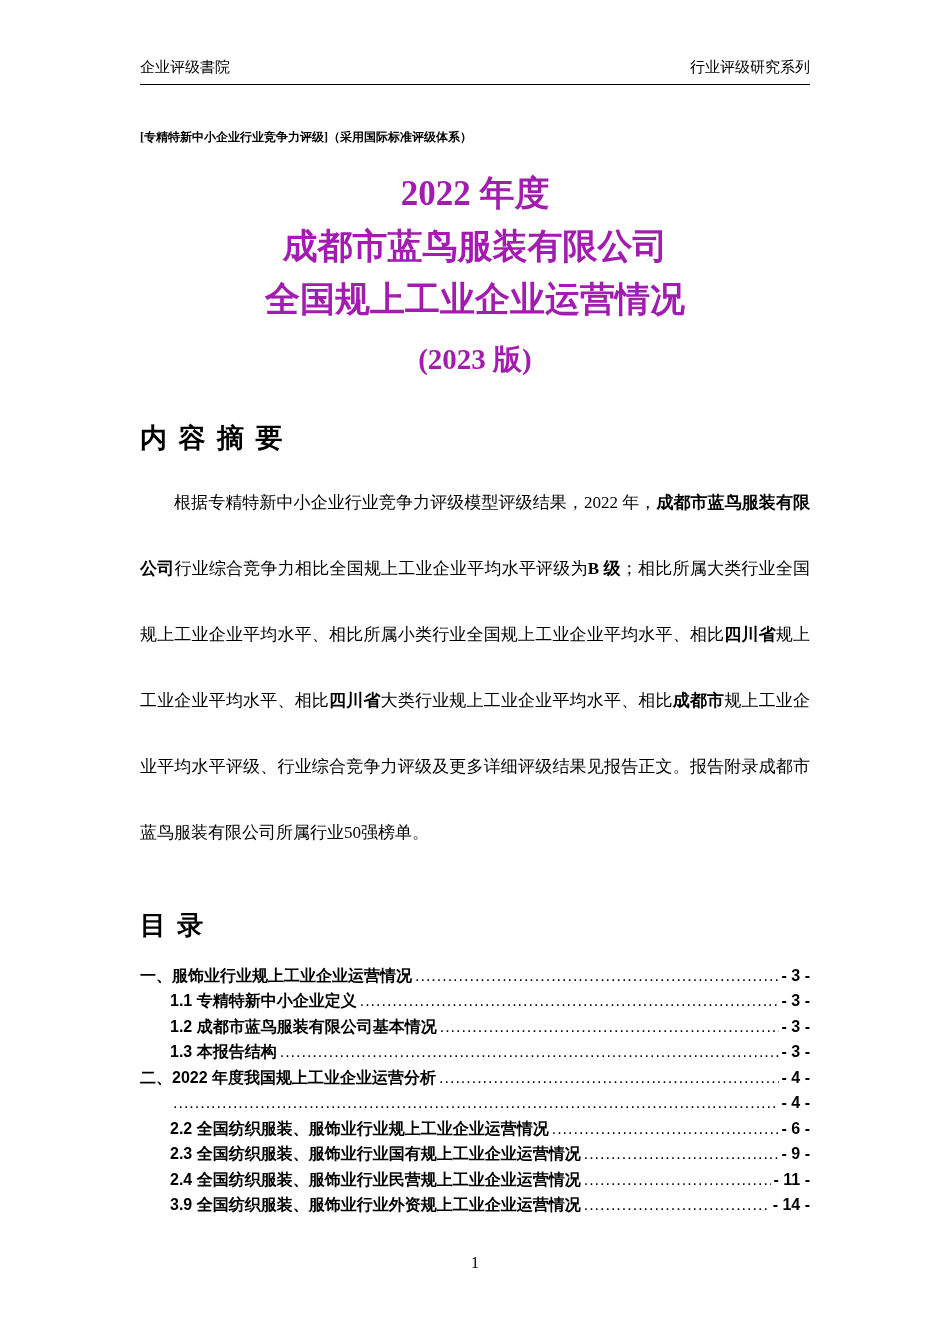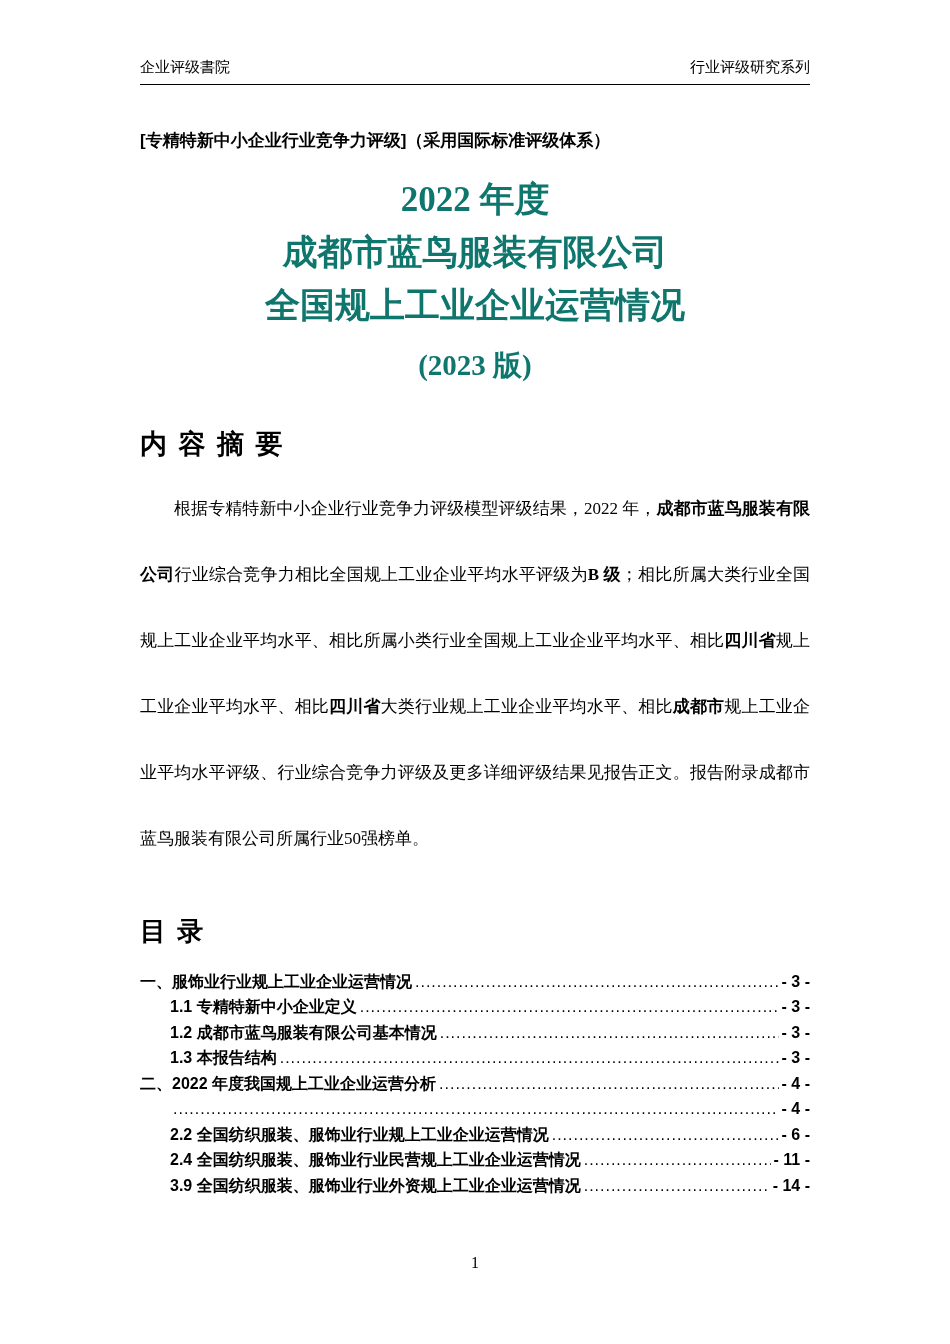--- a/index.html
+++ b/index.html
@@ -18,27 +18,27 @@
   .header {
     display: flex;
     justify-content: space-between;
     align-items: flex-end;
     font-size: 15px;
     padding-bottom: 7px;
     border-bottom: 1.5px solid #000000;
   }
   .bracket-line {
     margin-top: 44px;
-    font-family: Liberation Sans, sans-serif;
+    font-family: Liberation Serif, serif;
     font-weight: bold;
-    font-size: 17px;
+    font-size: 12px;
   }
   .title {
     text-align: center;
-    color: #0f766e;
+    color: #a21caf;
     font-weight: bold;
     font-size: 35px;
     line-height: 1.25;
     margin: 9px 0;
   }
   .titles { margin-top: 26px; }
   .title.version { font-size: 29px; margin-top: 20px; }
   .section-heading {
     text-align: left;
     font-family: "Liberation Sans", "DejaVu Sans", sans-serif;
@@ -133,20 +133,25 @@
     <div class="toc-item lvl2">
       <span class="toc-dots"></span>
       <span class="toc-page">- 4 -</span>
     </div>
     <div class="toc-item lvl2">
       <span class="toc-label">2.2 全国纺织服装、服饰业行业规上工业企业运营情况</span>
       <span class="toc-dots"></span>
       <span class="toc-page">- 6 -</span>
     </div>
     <div class="toc-item lvl2">
+      <span class="toc-label">2.3 全国纺织服装、服饰业行业国有规上工业企业运营情况</span>
+      <span class="toc-dots"></span>
+      <span class="toc-page">- 9 -</span>
+    </div>
+    <div class="toc-item lvl2">
       <span class="toc-label">2.4 全国纺织服装、服饰业行业民营规上工业企业运营情况</span>
       <span class="toc-dots"></span>
       <span class="toc-page">- 11 -</span>
     </div>
     <div class="toc-item lvl2">
       <span class="toc-label">3.9 全国纺织服装、服饰业行业外资规上工业企业运营情况</span>
       <span class="toc-dots"></span>
       <span class="toc-page">- 14 -</span>
     </div>
   </nav>

